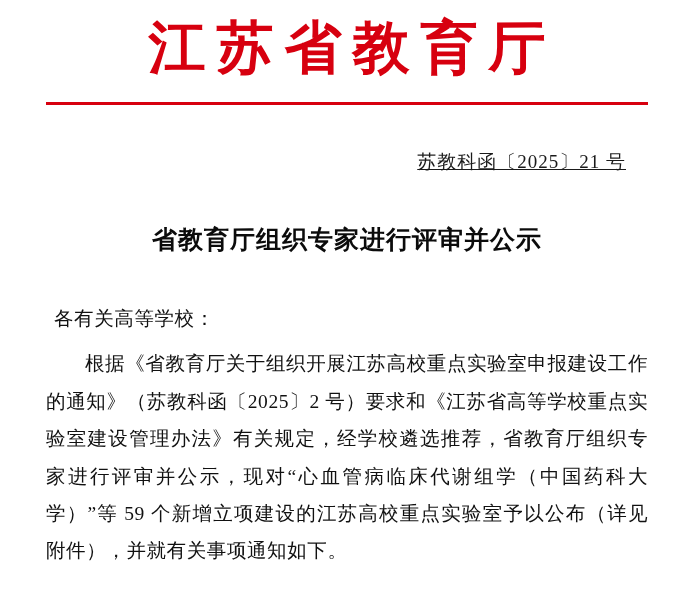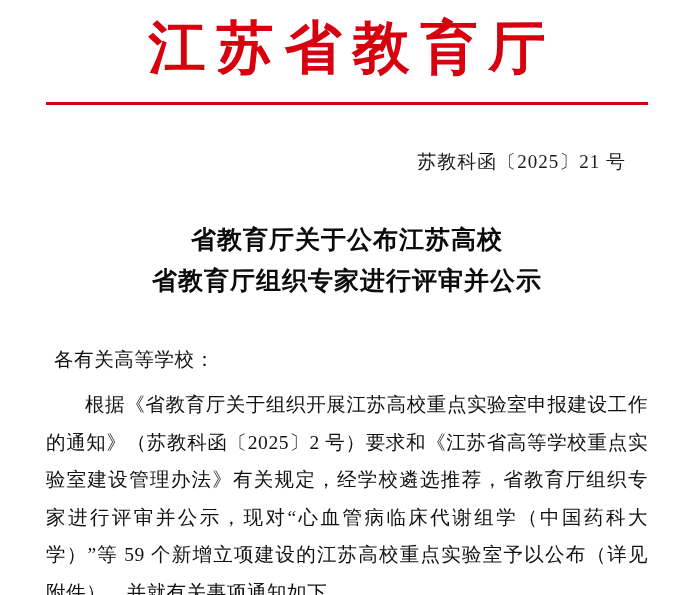--- a/index.html
+++ b/index.html
@@ -44,20 +44,21 @@
     width: 100%;
   }
   .doc-number {
     margin-top: 44px;
     text-align: right;
     font-size: 19px;
     letter-spacing: 1px;
     color: #1a1a1a;
     padding-right: 22px;
     font-family: "Liberation Serif", serif;
+    text-decoration: underline;
   }
   .doc-title {
     margin-top: 44px;
     text-align: center;
     font-family: "DejaVu Serif", serif;
     font-weight: bold;
     font-size: 25px;
     line-height: 1.65;
     color: #0b0b0b;
     letter-spacing: 1px;
@@ -87,21 +88,20 @@
     <div class="letterhead-title">江苏省教育厅</div>
   </div>
 
   <div class="rule-wrap">
     <div class="rule-thick"></div>
   </div>
 
   <div class="doc-number">苏教科函〔2025〕21 号</div>
 
   <div class="doc-title">
-    <div>省教育厅关于公布江苏高校</div>
     <div>省教育厅组织专家进行评审并公示</div>
   </div>
 
   <div class="body-text">
     <p class="salutation">各有关高等学校：</p>
     <p class="para">根据《省教育厅关于组织开展江苏高校重点实验室申报建设工作的通知》（苏教科函〔2025〕2 号）要求和《江苏省高等学校重点实验室建设管理办法》有关规定，经学校遴选推荐，省教育厅组织专家进行评审并公示，现对“心血管病临床代谢组学（中国药科大学）”等 59 个新增立项建设的江苏高校重点实验室予以公布（详见附件），并就有关事项通知如下。</p>
   </div>
 
 </div>
 

